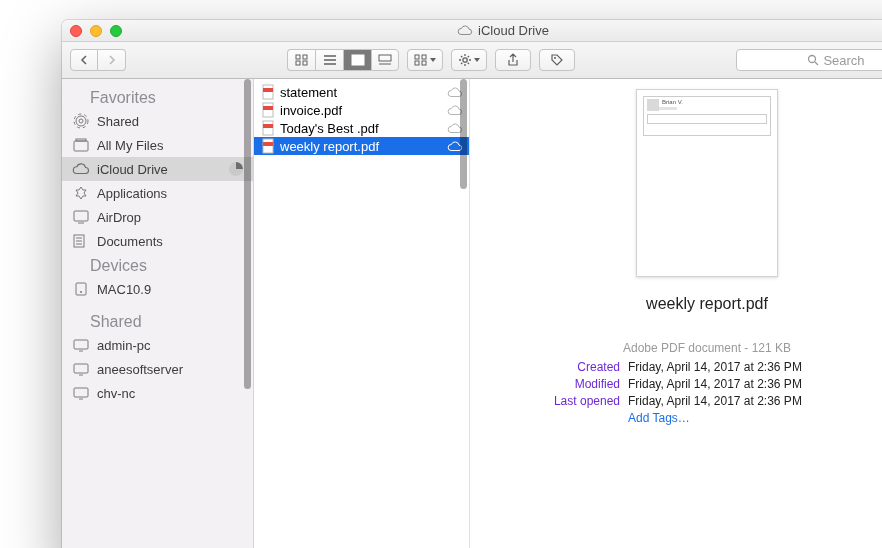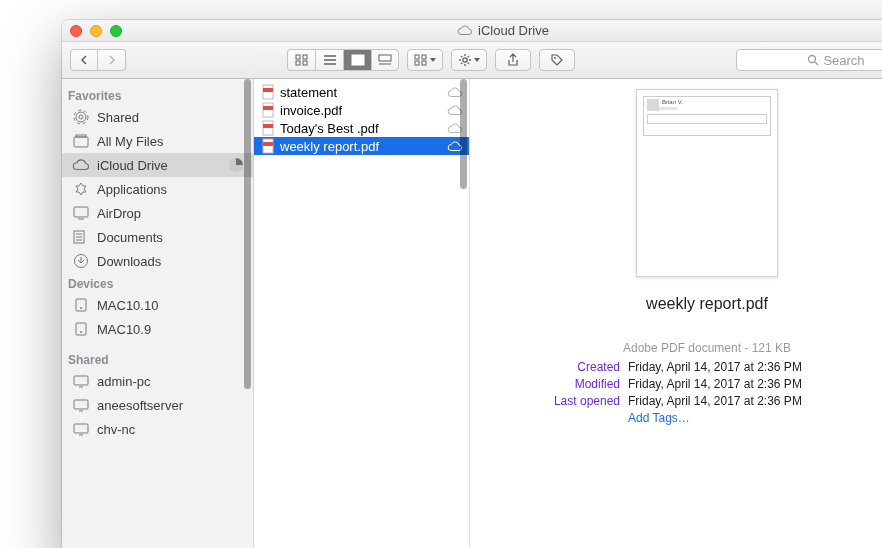--- a/index.html
+++ b/index.html
@@ -31,21 +31,21 @@
 .segmented .seg.active svg path, .segmented .seg.active svg rect { stroke: #fff; fill: #fff; }
 .tbtn { height: 22px; min-width: 36px; padding: 0 6px; background: linear-gradient(#fdfdfd, #f1f1f1); border: 1px solid #c4c4c4; border-radius: 4px; display: flex; align-items: center; justify-content: center; gap: 2px; }
 .search { width: 200px; height: 22px; background: #fff; border: 1px solid #c4c4c4; border-radius: 4px; display: flex; align-items: center; justify-content: center; gap: 4px; color: #9a9a9a; font-size: 13px; }
 .chev-down { width: 0; height: 0; border-left: 3px solid transparent; border-right: 3px solid transparent; border-top: 4px solid #606060; }
 
 
 .body { flex: 1; display: flex; overflow: hidden; }
 
 
 .sidebar { width: 192px; background: #f3f1f4; border-right: 1px solid #d5d5d5; padding-top: 6px; font-size: 13px; overflow: hidden; position: relative; }
-.group-label { color: #8d8d91; font-size: 12px; font-weight: 700; padding: 4px 6px 2px; }
+.group-label { color: #8d8d91; font-size: 16px; font-weight: 400; padding: 4px 28px 2px; }
 .sb-item { height: 24px; display: flex; align-items: center; padding: 0 10px; gap: 7px; color: #3c3c3c; }
 .sb-item.selected { background: #d7d7d7; border-radius: 0; }
 .sb-ico { width: 18px; height: 18px; display: flex; align-items: center; justify-content: center; }
 .pie { width: 14px; height: 14px; border-radius: 50%; background: conic-gradient(#6d6d6d 0 90deg, #c9c9c9 90deg 360deg); margin-left: auto; }
 
 
 .filecol { width: 216px; border-right: 1px solid #e0e0e0; padding-top: 4px; font-size: 13px; position: relative; }
 .file-row { height: 18px; display: flex; align-items: center; padding: 0 6px; gap: 4px; }
 .file-row.selected { background: #1a6fe8; color: #fff; }
 .file-row .cloud { margin-left: auto; }
@@ -222,40 +222,22 @@
       </div>
       <div class="sb-item">
         <span class="sb-ico">
             <svg width="16" height="14">
               <rect x="1" y="1" width="10" height="12" fill="none" stroke="#7a7a7a"></rect>
               <path d="M3 4h6M3 7h6M3 10h6" stroke="#7a7a7a"></path>
             </svg>
           </span>
         <span>Documents</span>
       </div>
-      <div class="sb-item">
-        <span class="sb-ico">
-            <svg width="16" height="16">
-              <circle cx="8" cy="8" r="6.5" fill="none" stroke="#7a7a7a"></circle>
-              <path d="M8 4v5M5 7l3 3 3-3" fill="none" stroke="#7a7a7a"></path>
-            </svg>
-          </span>
-        <span>Downloads</span>
-      </div>
 
       <div class="group-label" style="margin-top:0">Devices</div>
-      <div class="sb-item">
-        <span class="sb-ico">
-            <svg width="14" height="14">
-              <rect x="2" y="1" width="10" height="12" rx="1" fill="none" stroke="#7a7a7a"></rect>
-              <circle cx="7" cy="10" r="1" fill="#7a7a7a"></circle>
-            </svg>
-          </span>
-        <span>MAC10.10</span>
-      </div>
       <div class="sb-item">
         <span class="sb-ico">
             <svg width="14" height="14">
               <rect x="2" y="1" width="10" height="12" rx="1" fill="none" stroke="#7a7a7a"></rect>
               <circle cx="7" cy="10" r="1" fill="#7a7a7a"></circle>
             </svg>
           </span>
         <span>MAC10.9</span>
       </div>
 

